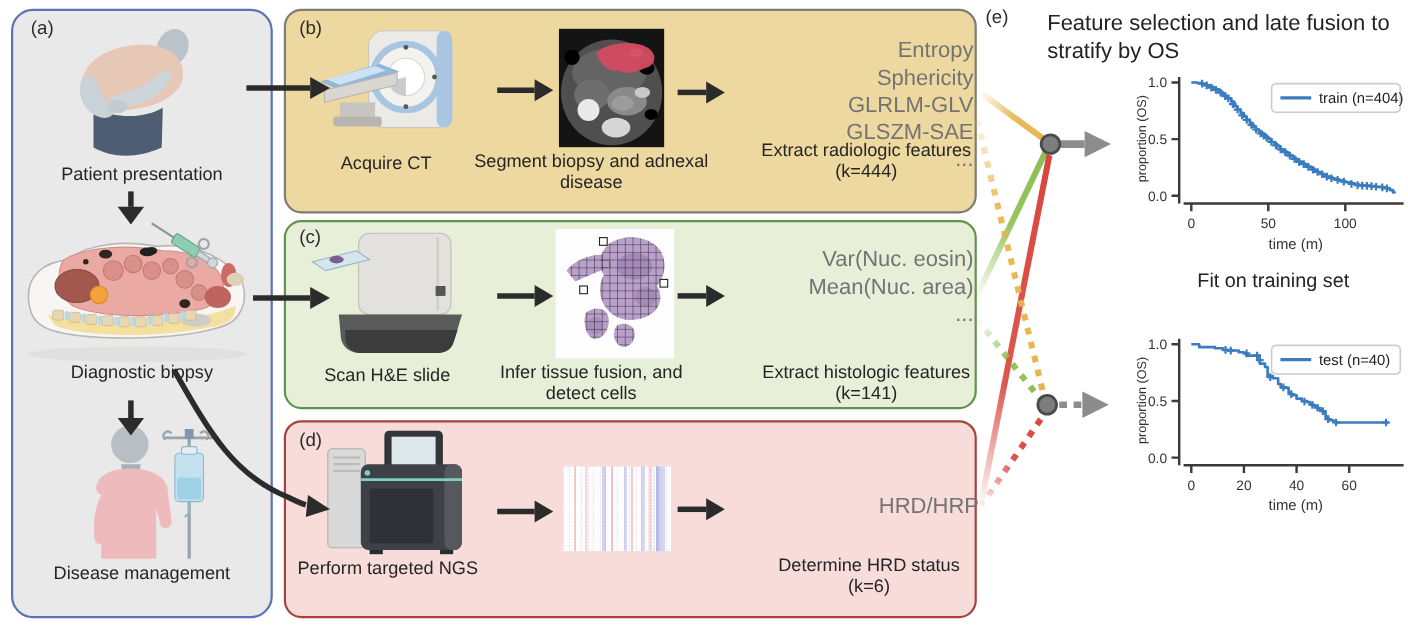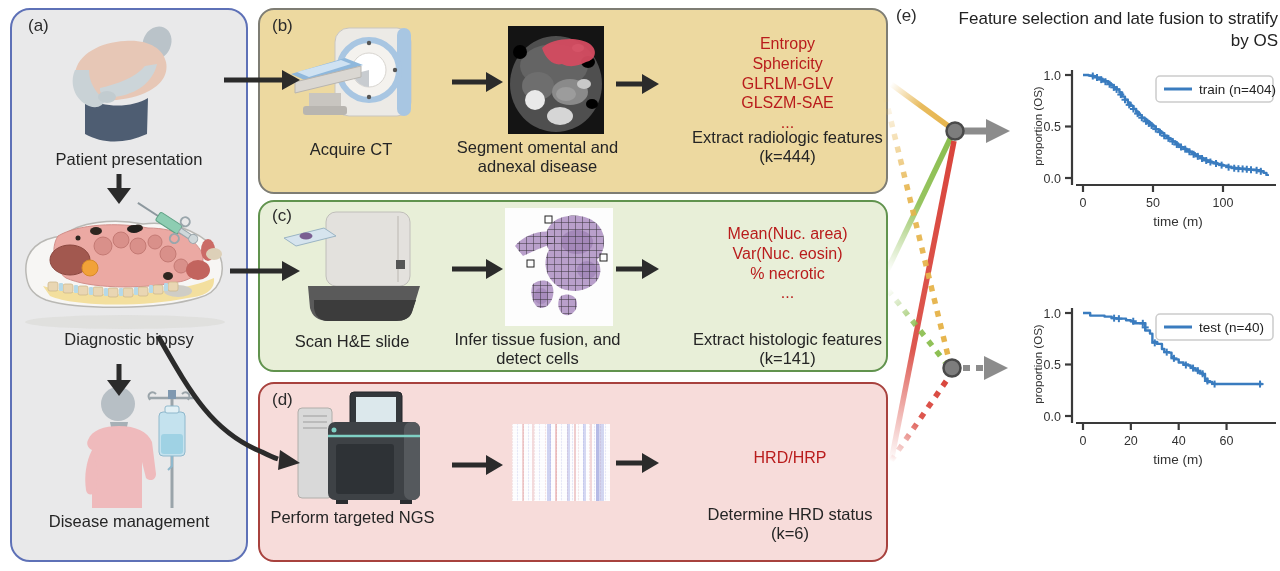--- a/index.html
+++ b/index.html
@@ -5,31 +5,31 @@
   html,body{margin:0;padding:0;background:#fff}
   .canvas{position:relative;width:1280px;height:571px;background:#ffffff;
     font-family:"Liberation Sans",sans-serif;overflow:hidden}
   .panel{position:absolute;box-sizing:border-box}
   #panel-a{left:10px;top:8px;width:238px;height:554px;background:#e9e9ea;border:2.5px solid #5e71b7;border-radius:20px}
   #panel-b{left:258px;top:8px;width:630px;height:186px;background:#edd9a0;border:2px solid #7e7d74;border-radius:16px}
   #panel-c{left:258px;top:200px;width:630px;height:172px;background:#e8efd8;border:2px solid #61934e;border-radius:16px}
   #panel-d{left:258px;top:382px;width:630px;height:180px;background:#f7dcda;border:2px solid #a8423e;border-radius:16px}
   .plabel{position:absolute;font-size:17px;color:#2b2b2b;z-index:3}
   .caption{position:absolute;text-align:center;font-size:16.5px;line-height:1.16;color:#252525;z-index:3}
-  .features{position:absolute;text-align:center;font-size:16px;line-height:1.24;color:#b91c1c;z-index:3}
+  .features{position:absolute;text-align:right;font-size:20px;line-height:1.24;color:#737373;z-index:3}
   .abs{position:absolute;z-index:2}
   #overlay{position:absolute;left:0;top:0;z-index:6;pointer-events:none}
   .km{position:absolute;z-index:4}
   svg text{font-family:"Liberation Sans",sans-serif}
   .tick{font-size:12.5px;fill:#333}
   .axlab{font-size:13.5px;fill:#333}
   .ylab{font-size:11.5px;fill:#333}
   .legend-text{font-size:13.5px;fill:#222}
-  #e-title{position:absolute;left:952px;top:8px;width:326px;text-align:right;
-    font-size:17px;line-height:1.3;color:#222;z-index:3}
+  #e-title{position:absolute;left:952px;top:8px;width:326px;text-align:left;
+    font-size:20px;line-height:1.3;color:#222;z-index:3}
   .plot-cap{position:absolute;font-size:18px;color:#222;text-align:center;z-index:3}
   #heatmap{left:512px;top:424px;width:98px;height:77px;
     background-color:#fcfcfe;
     background-image:
       linear-gradient(90deg, transparent 0 10%, rgba(205,80,80,.25) 10% 12%, transparent 12% 20%,
         rgba(205,80,80,.2) 20% 22%, transparent 22% 36%, rgba(120,130,215,.35) 36% 40%,
         transparent 40% 44%, rgba(205,80,80,.3) 44% 46%, transparent 46% 56%,
         rgba(120,130,215,.3) 56% 59%, transparent 59% 63%, rgba(205,80,80,.28) 63% 65%,
         transparent 65% 72%, rgba(120,130,215,.3) 72% 76%, transparent 76% 80%,
         rgba(205,80,80,.22) 80% 82%, transparent 82% 86%, rgba(110,120,205,.5) 86% 89%,
@@ -175,21 +175,21 @@
     <ellipse cx="58" cy="68" rx="10" ry="7" fill="#9c9c9c"></ellipse>
     <circle cx="27" cy="74" r="10" fill="#e9e9e9"></circle>
     <ellipse cx="52" cy="90" rx="13" ry="9" fill="#d6d6d6"></ellipse>
     <ellipse cx="76" cy="58" rx="7" ry="5" fill="#c8c8c8"></ellipse>
     <circle cx="12" cy="26" r="7" fill="#000"></circle>
     <ellipse cx="80" cy="36" rx="7" ry="6" fill="#000"></ellipse>
     <ellipse cx="84" cy="78" rx="6" ry="5" fill="#000"></ellipse>
     <ellipse cx="70" cy="22" rx="6" ry="4" fill="#e8e8e8"></ellipse>
     <path d="M34 22 C44 12 70 10 82 18 C90 24 88 34 78 36 C70 40 62 42 54 38 C46 40 38 34 34 22 Z" fill="#d44b60" opacity="0.95"></path>
   </svg>
-  <div class="caption" style="left:430px;top:138px;width:215px">Segment omental and adnexal disease</div>
+  <div class="caption" style="left:430px;top:138px;width:215px">Segment biopsy and adnexal disease</div>
 
   <div class="features" style="left:690px;top:34px;width:195px">
     <div>Entropy</div>
     <div>Sphericity</div>
     <div>GLRLM-GLV</div>
     <div>GLSZM-SAE</div>
     <div>...</div>
   </div>
   <div class="caption" style="left:690px;top:128px;width:195px">Extract radiologic features (k=444)</div>
 
@@ -226,23 +226,22 @@
       <path d="M28 76 C36 70 46 72 48 80 C50 90 44 100 36 100 C28 100 24 84 28 76 Z" fill="url(#hgrid)" opacity="0.85"></path>
       <path d="M56 88 C64 84 72 88 72 96 C72 104 64 110 58 106 C52 102 52 92 56 88 Z" fill="url(#hgrid)" opacity="0.85"></path>
       <rect x="95" y="46" width="7" height="7" fill="none" stroke="#222"></rect>
       <rect x="40" y="8" width="7" height="7" fill="none" stroke="#222"></rect>
       <rect x="22" y="52" width="7" height="7" fill="none" stroke="#222"></rect>
     </g>
   </svg>
   <div class="caption" style="left:430px;top:330px;width:215px">Infer tissue fusion, and detect cells</div>
 
   <div class="features" style="left:690px;top:224px;width:195px">
+    <div>Var(Nuc. eosin)</div>
     <div>Mean(Nuc. area)</div>
-    <div>Var(Nuc. eosin)</div>
-    <div>% necrotic</div>
     <div>...</div>
   </div>
   <div class="caption" style="left:690px;top:330px;width:195px">Extract histologic features (k=141)</div>
 
   <svg class="abs" style="left:280px;top:386px" width="155" height="118" viewBox="0 0 155 118">
     <rect x="18" y="22" width="34" height="90" rx="4" fill="#d9d9d9" stroke="#b0aeaa"></rect>
     <line x1="23" y1="30" x2="47" y2="30" stroke="#bbb" stroke-width="2"></line>
     <line x1="23" y1="36" x2="47" y2="36" stroke="#bbb" stroke-width="2"></line>
     <line x1="23" y1="42" x2="47" y2="42" stroke="#bbb" stroke-width="2"></line>
     <rect x="70" y="6" width="52" height="44" rx="4" fill="#33373b" stroke="#24272a"></rect>
@@ -359,20 +358,21 @@
       <line x1="217.5" y1="109.76" x2="224.5" y2="109.76" stroke="#3A7CBF" stroke-width="2"></line>
       <line x1="221" y1="106.26" x2="221" y2="113.26" stroke="#3A7CBF" stroke-width="2"></line>
       <line x1="223.1" y1="110.275" x2="230.1" y2="110.275" stroke="#3A7CBF" stroke-width="2"></line>
       <line x1="226.6" y1="106.775" x2="226.6" y2="113.775" stroke="#3A7CBF" stroke-width="2"></line>
       <line x1="227.3" y1="111.305" x2="234.3" y2="111.305" stroke="#3A7CBF" stroke-width="2"></line>
       <line x1="230.8" y1="107.805" x2="230.8" y2="114.805" stroke="#3A7CBF" stroke-width="2"></line>
       <rect x="126" y="16" width="117" height="26" rx="4" fill="#fff" stroke="#ccc" stroke-width="1.5"></rect>
       <line x1="134" y1="29" x2="162" y2="29" stroke="#3A7CBF" stroke-width="3"></line>
       <text x="169" y="33.5" class="legend-text">train (n=404)</text>
     </svg>
+  <div class="plot-cap" style="left:1055px;top:245px;width:205px">Fit on training set</div>
 
   <svg class="km" style="left:1030px;top:298px" width="250" height="172" viewBox="0 0 250 172">
       <line x1="42" y1="10" x2="42" y2="125" stroke="#3a3a3a" stroke-width="2.2"></line>
       <line x1="46" y1="125" x2="246" y2="125" stroke="#3a3a3a" stroke-width="2.2"></line>
       <line x1="35" y1="118" x2="42" y2="118" stroke="#3a3a3a" stroke-width="2.2"></line>
       <text x="31" y="122.5" text-anchor="end" class="tick">0.0</text>
       <line x1="35" y1="66.5" x2="42" y2="66.5" stroke="#3a3a3a" stroke-width="2.2"></line>
       <text x="31" y="71" text-anchor="end" class="tick">0.5</text>
       <line x1="35" y1="15" x2="42" y2="15" stroke="#3a3a3a" stroke-width="2.2"></line>
       <text x="31" y="19.5" text-anchor="end" class="tick">1.0</text>

